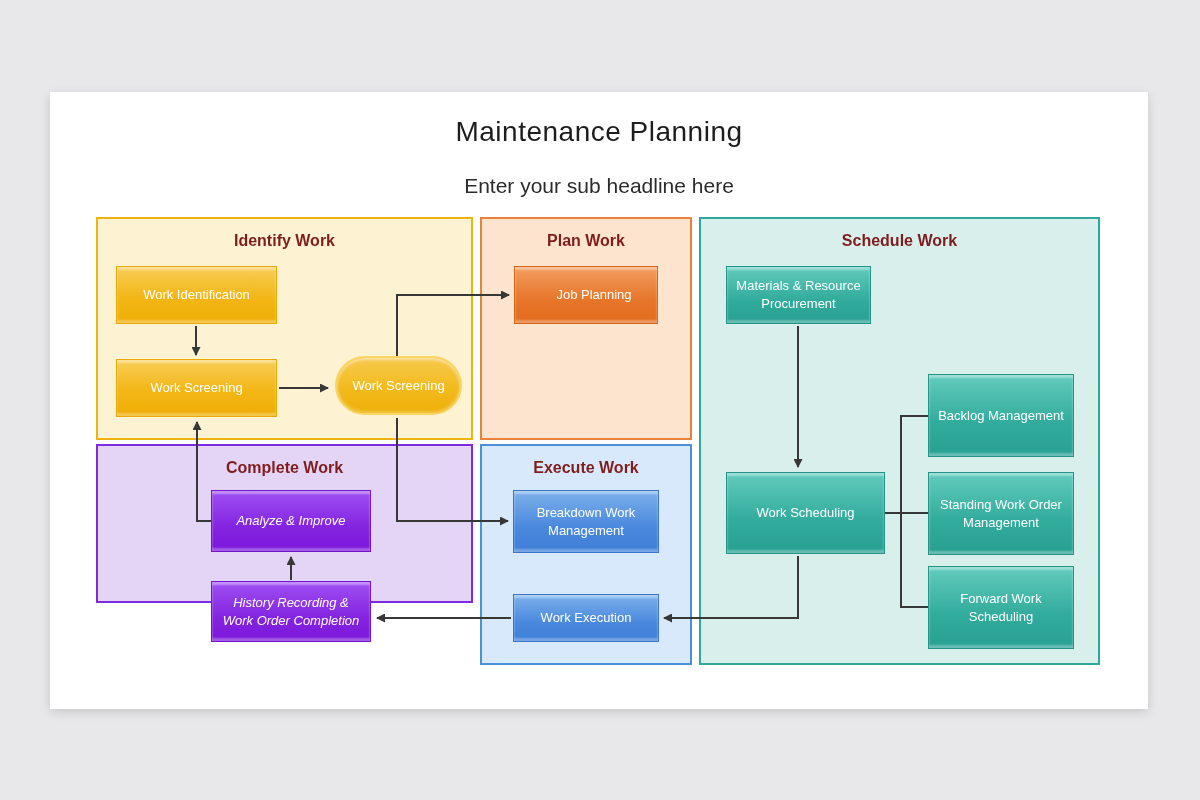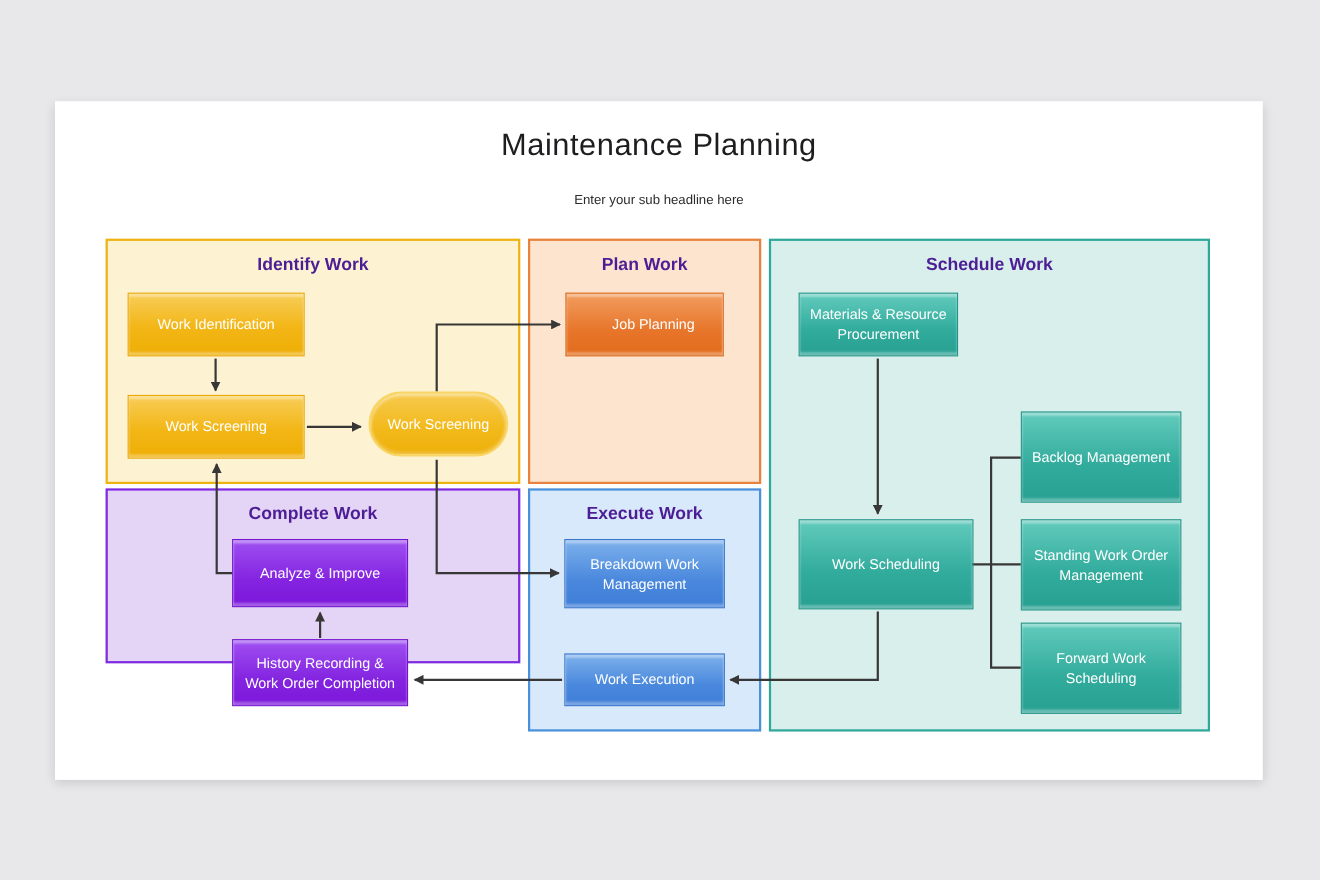--- a/index.html
+++ b/index.html
@@ -3,38 +3,38 @@
 <meta charset="utf-8">
 <style>
   html,body{margin:0;padding:0;background:#e8e8ea;}
   *{box-sizing:border-box;font-family:"Liberation Sans","DejaVu Sans",sans-serif;}
   .stage{position:relative;width:1200px;height:800px;background:#e8e8ea;overflow:hidden;}
   .slide{position:absolute;left:50px;top:92px;width:1098px;height:617px;background:#ffffff;
          box-shadow:0 3px 10px rgba(0,0,0,.14);}
   .title{position:absolute;left:50px;top:116px;width:1098px;text-align:center;
          font-size:28px;color:#1d1d1f;letter-spacing:.5px;}
   .subtitle{position:absolute;left:50px;top:174px;width:1098px;text-align:center;
-         font-size:12px;color:#2b2b2b;}
+         font-size:21px;color:#2b2b2b;}
   .section{position:absolute;border:2px solid;z-index:1;}
   .section .hdr{position:absolute;top:13px;left:0;width:100%;text-align:center;
-         font-size:16px;font-weight:bold;color:#4c1d95;}
+         font-size:16px;font-weight:bold;color:#7f1d1d;}
   .sec-identify{left:96px;top:217px;width:377px;height:223px;background:#fdf3d2;border-color:#eeb211;}
   .sec-plan{left:480px;top:217px;width:212px;height:223px;background:#fce4cf;border-color:#e8823c;}
   .sec-schedule{left:699px;top:217px;width:401px;height:448px;background:#d9efeb;border-color:#2ea89a;}
   .sec-complete{left:96px;top:444px;width:377px;height:159px;background:#e4d4f6;border-color:#7d2ae0;}
   .sec-execute{left:480px;top:444px;width:212px;height:221px;background:#d8e9fb;border-color:#4a90da;}
   .wires{position:absolute;left:0;top:0;z-index:2;pointer-events:none;}
   .wire{fill:none;stroke:#373737;stroke-width:2;}
   .node{position:absolute;z-index:3;display:flex;align-items:center;justify-content:center;
         text-align:center;color:#ffffff;font-size:13px;line-height:1.35;padding:4px 8px;}
   .gloss{box-shadow:inset 0 3px 2px rgba(255,255,255,.38), inset 0 -3px 2px rgba(255,255,255,.30);}
   .n-yellow{background:linear-gradient(180deg,#f8cd58 0%,#f2b616 55%,#efae05 100%);border:1px solid #e9a907;}
   .n-orange{background:linear-gradient(180deg,#f29d60 0%,#e7752a 60%,#e26c1c 100%);border:1px solid #db6517;padding-left:24px;}
   .n-teal{background:linear-gradient(180deg,#62cbbd 0%,#31ab9c 60%,#27a092 100%);border:1px solid #239487;}
-  .n-purple{background:linear-gradient(180deg,#9f50f2 0%,#8424e0 60%,#7c17da 100%);border:1px solid #7414cf;}
+  .n-purple{background:linear-gradient(180deg,#9f50f2 0%,#8424e0 60%,#7c17da 100%);border:1px solid #7414cf;font-style:italic;}
   .n-blue{background:linear-gradient(180deg,#7db1eb 0%,#4a88dd 60%,#3f7ed8 100%);border:1px solid #3a76cc;}
   .pill{border-radius:31px;border:2px solid #f8d564;
         background:linear-gradient(180deg,#f7ca4e 0%,#f2ba1d 55%,#eeb008 100%);
         box-shadow:inset 0 2px 3px rgba(255,255,255,.5), inset 0 -2px 3px rgba(255,255,255,.25);}
 </style>
 </head>
 <body>
 
 <div class="stage">
   <div class="slide"></div>

